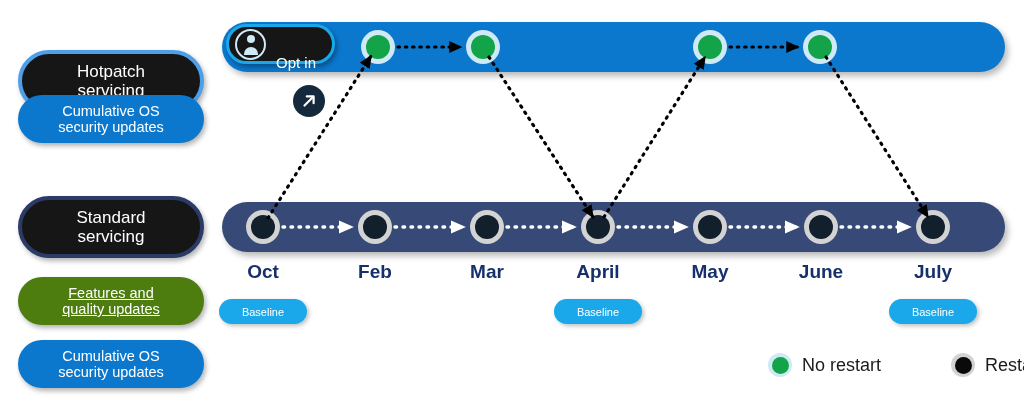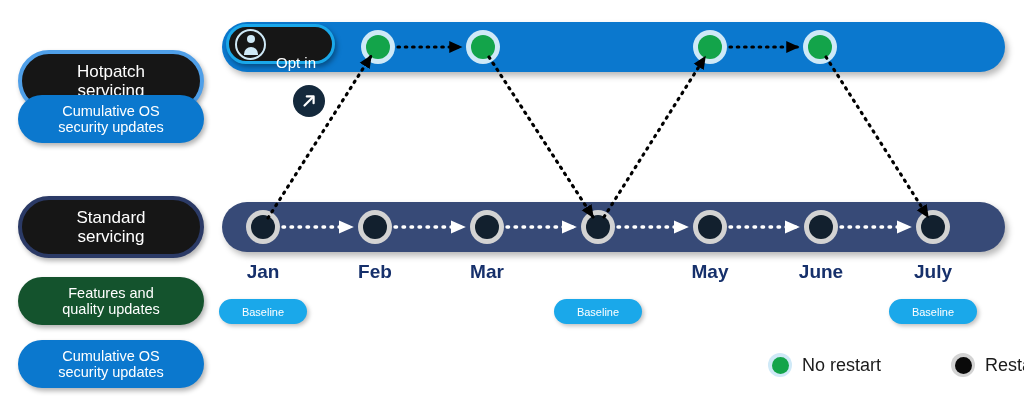--- a/index.html
+++ b/index.html
@@ -33,23 +33,24 @@
   }
   .pill-hot{border:4px solid #4f9fe8;margin-top:36px;}
   .pill-std{border:4px solid #2b3a66;}
 
   .pill-blue{
     background:#0b78ce;
     font-size:14.5px;
     font-weight:400;
   }
   .pill-lblue{
-    background:#14532d;
+    background:#4d7c0f;
     font-size:14.5px;
     font-weight:400;
+    text-decoration:underline;
   }
 
   
   .bar{
     position:absolute;
     border-radius:999px;
     box-shadow:3px 4px 6px rgba(0,0,0,.28);
   }
   .bar-hot{background:#0b78ce;}
   .bar-std{background:#374a77;}
@@ -222,23 +223,24 @@
   <div class="bar bar-std" style="left:222px;top:202px;width:783px;height:50px;"></div>
 
   <div class="node node-black" style="left:246px;top:210px;"></div>
   <div class="node node-black" style="left:358px;top:210px;"></div>
   <div class="node node-black" style="left:470px;top:210px;"></div>
   <div class="node node-black" style="left:581px;top:210px;"></div>
   <div class="node node-black" style="left:693px;top:210px;"></div>
   <div class="node node-black" style="left:804px;top:210px;"></div>
   <div class="node node-black" style="left:916px;top:210px;"></div>
 
-  <div class="month" style="left:213px;top:261px;width:100px;">Jan</div>
+  <div class="month" style="left:213px;top:261px;width:100px;">Oct</div>
   <div class="month" style="left:437px;top:261px;width:100px;">Mar</div>
   <div class="month" style="left:325px;top:261px;width:100px;">Feb</div>
+  <div class="month" style="left:548px;top:261px;width:100px;">April</div>
   <div class="month" style="left:660px;top:261px;width:100px;">May</div>
   <div class="month" style="left:883px;top:261px;width:100px;">July</div>
   <div class="month" style="left:771px;top:261px;width:100px;">June</div>
 
   <div class="baseline" style="left:219px;top:299px;width:88px;">Baseline</div>
   <div class="baseline" style="left:554px;top:299px;width:88px;">Baseline</div>
   <div class="baseline" style="left:889px;top:299px;width:88px;">Baseline</div>
 
   <div class="legend" style="left:768px;top:353px;">
     <div class="legend-item">

